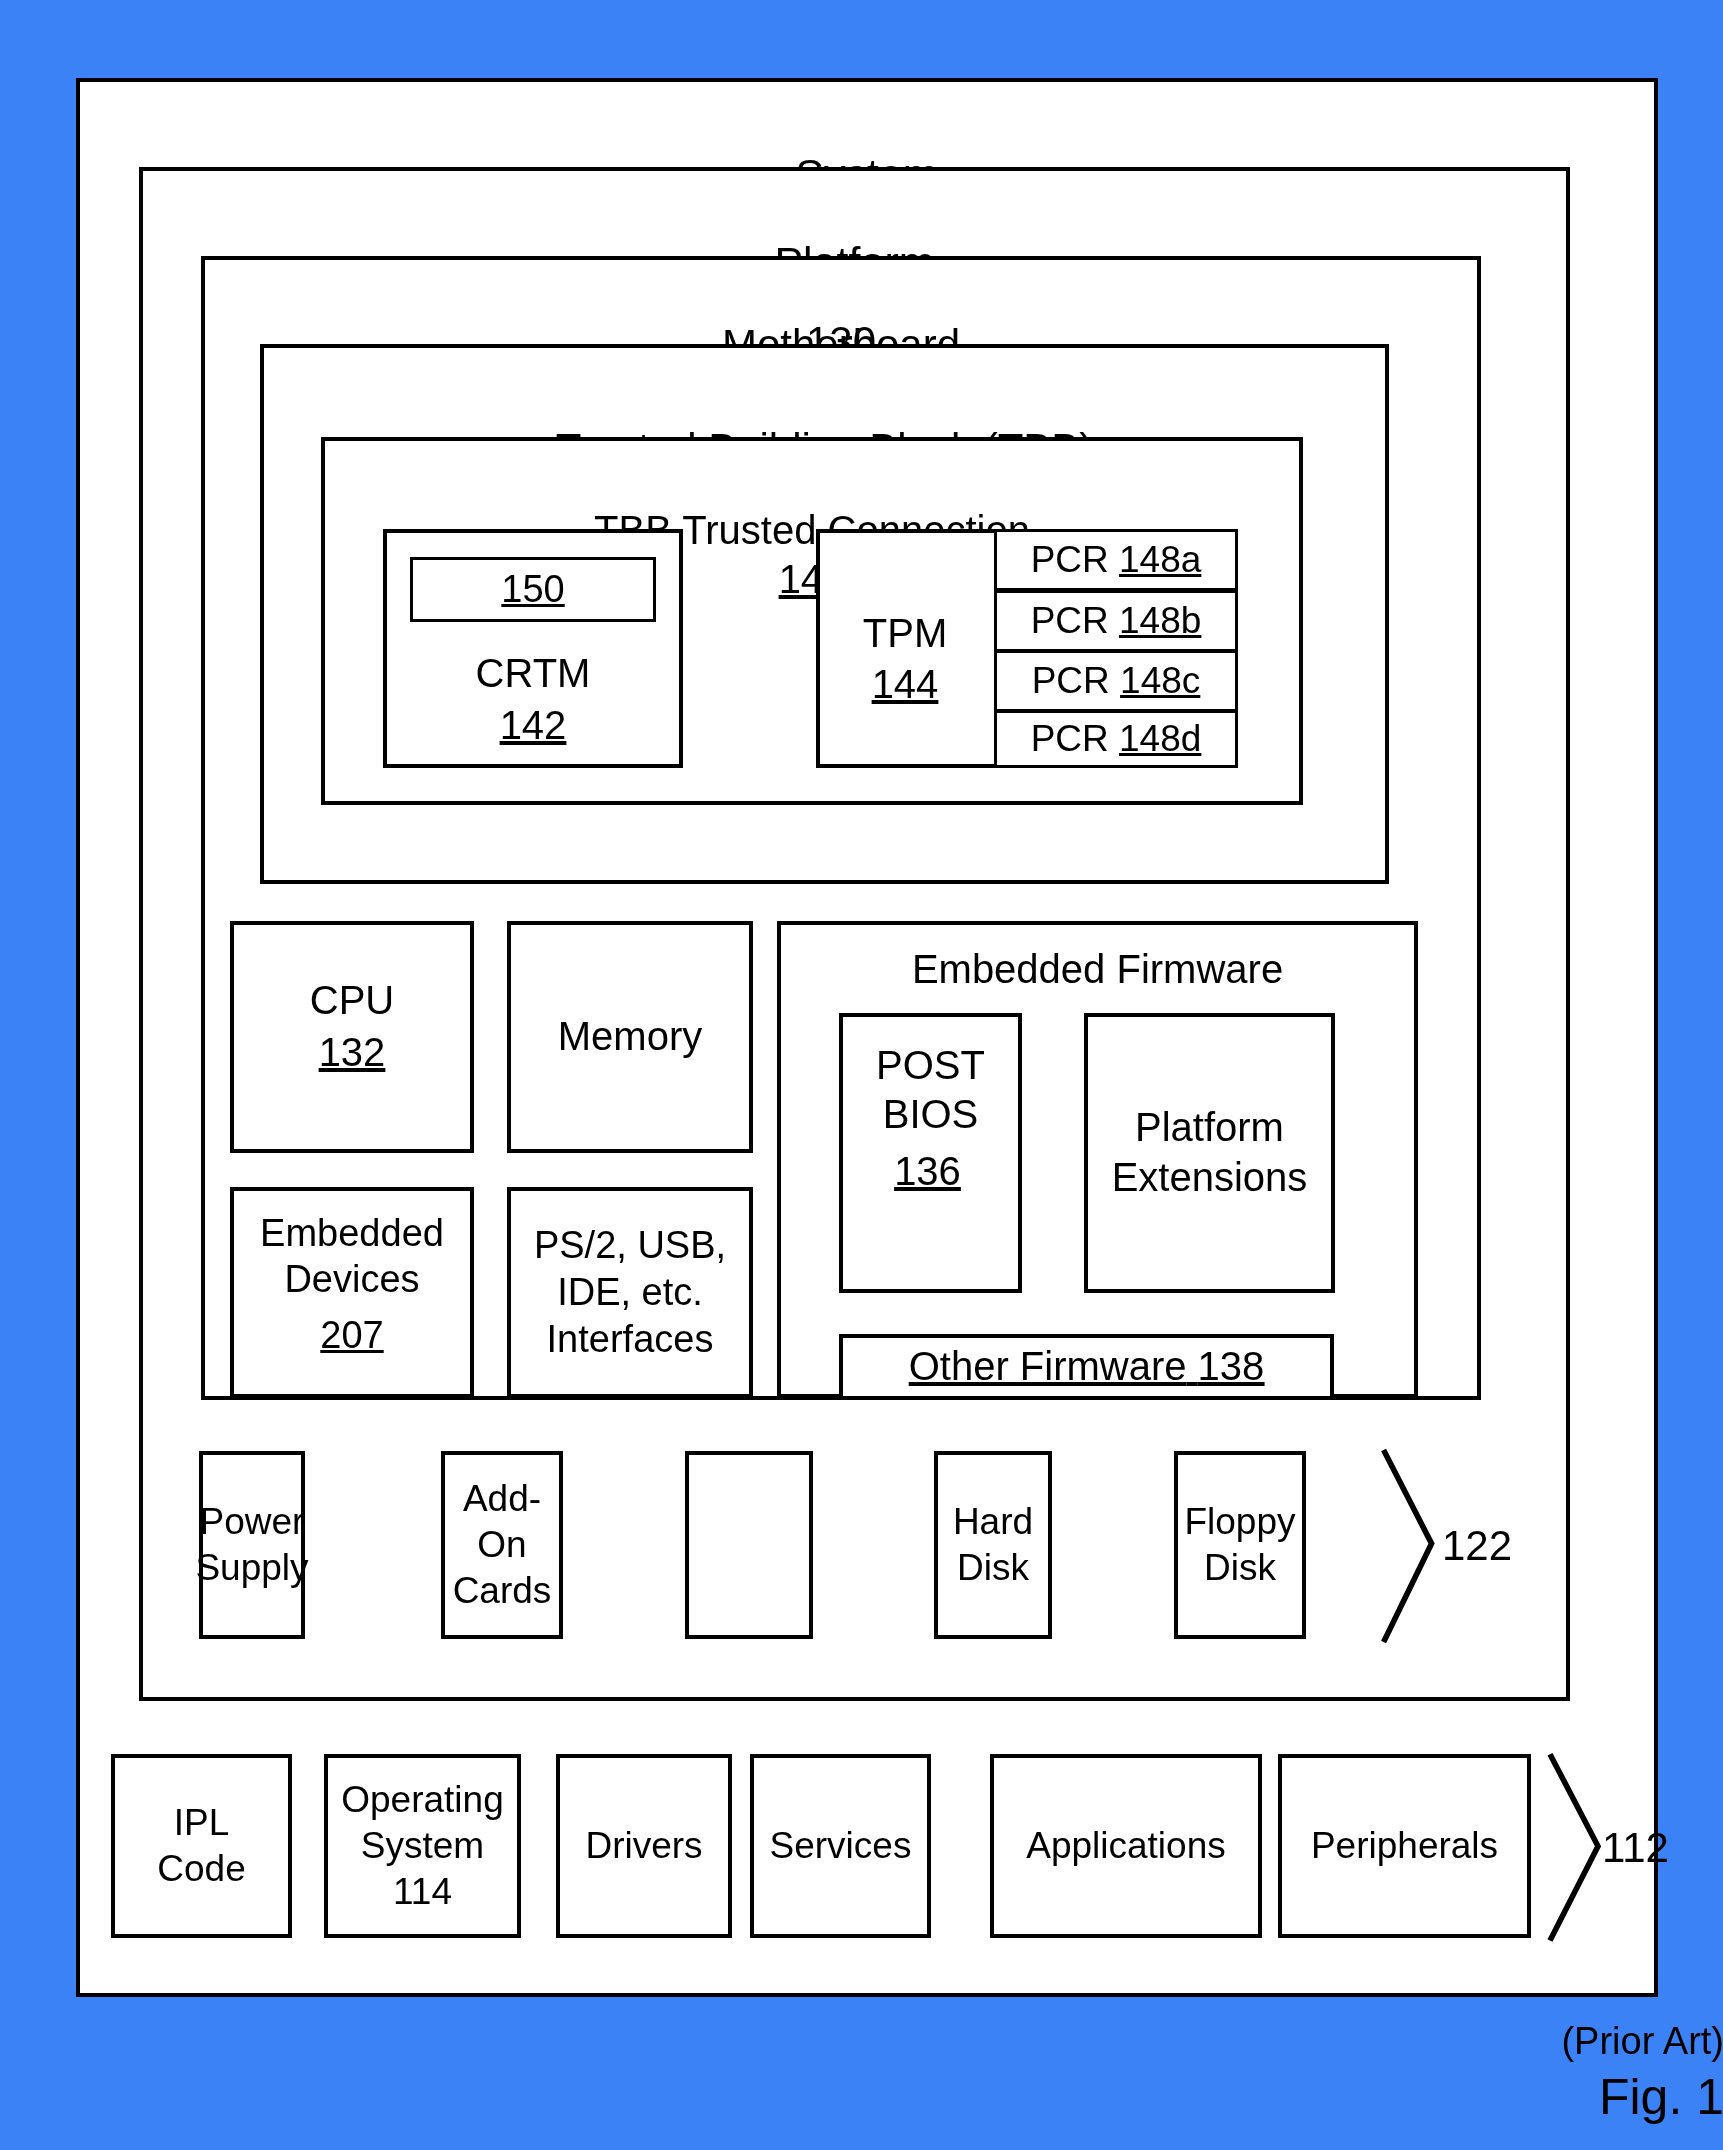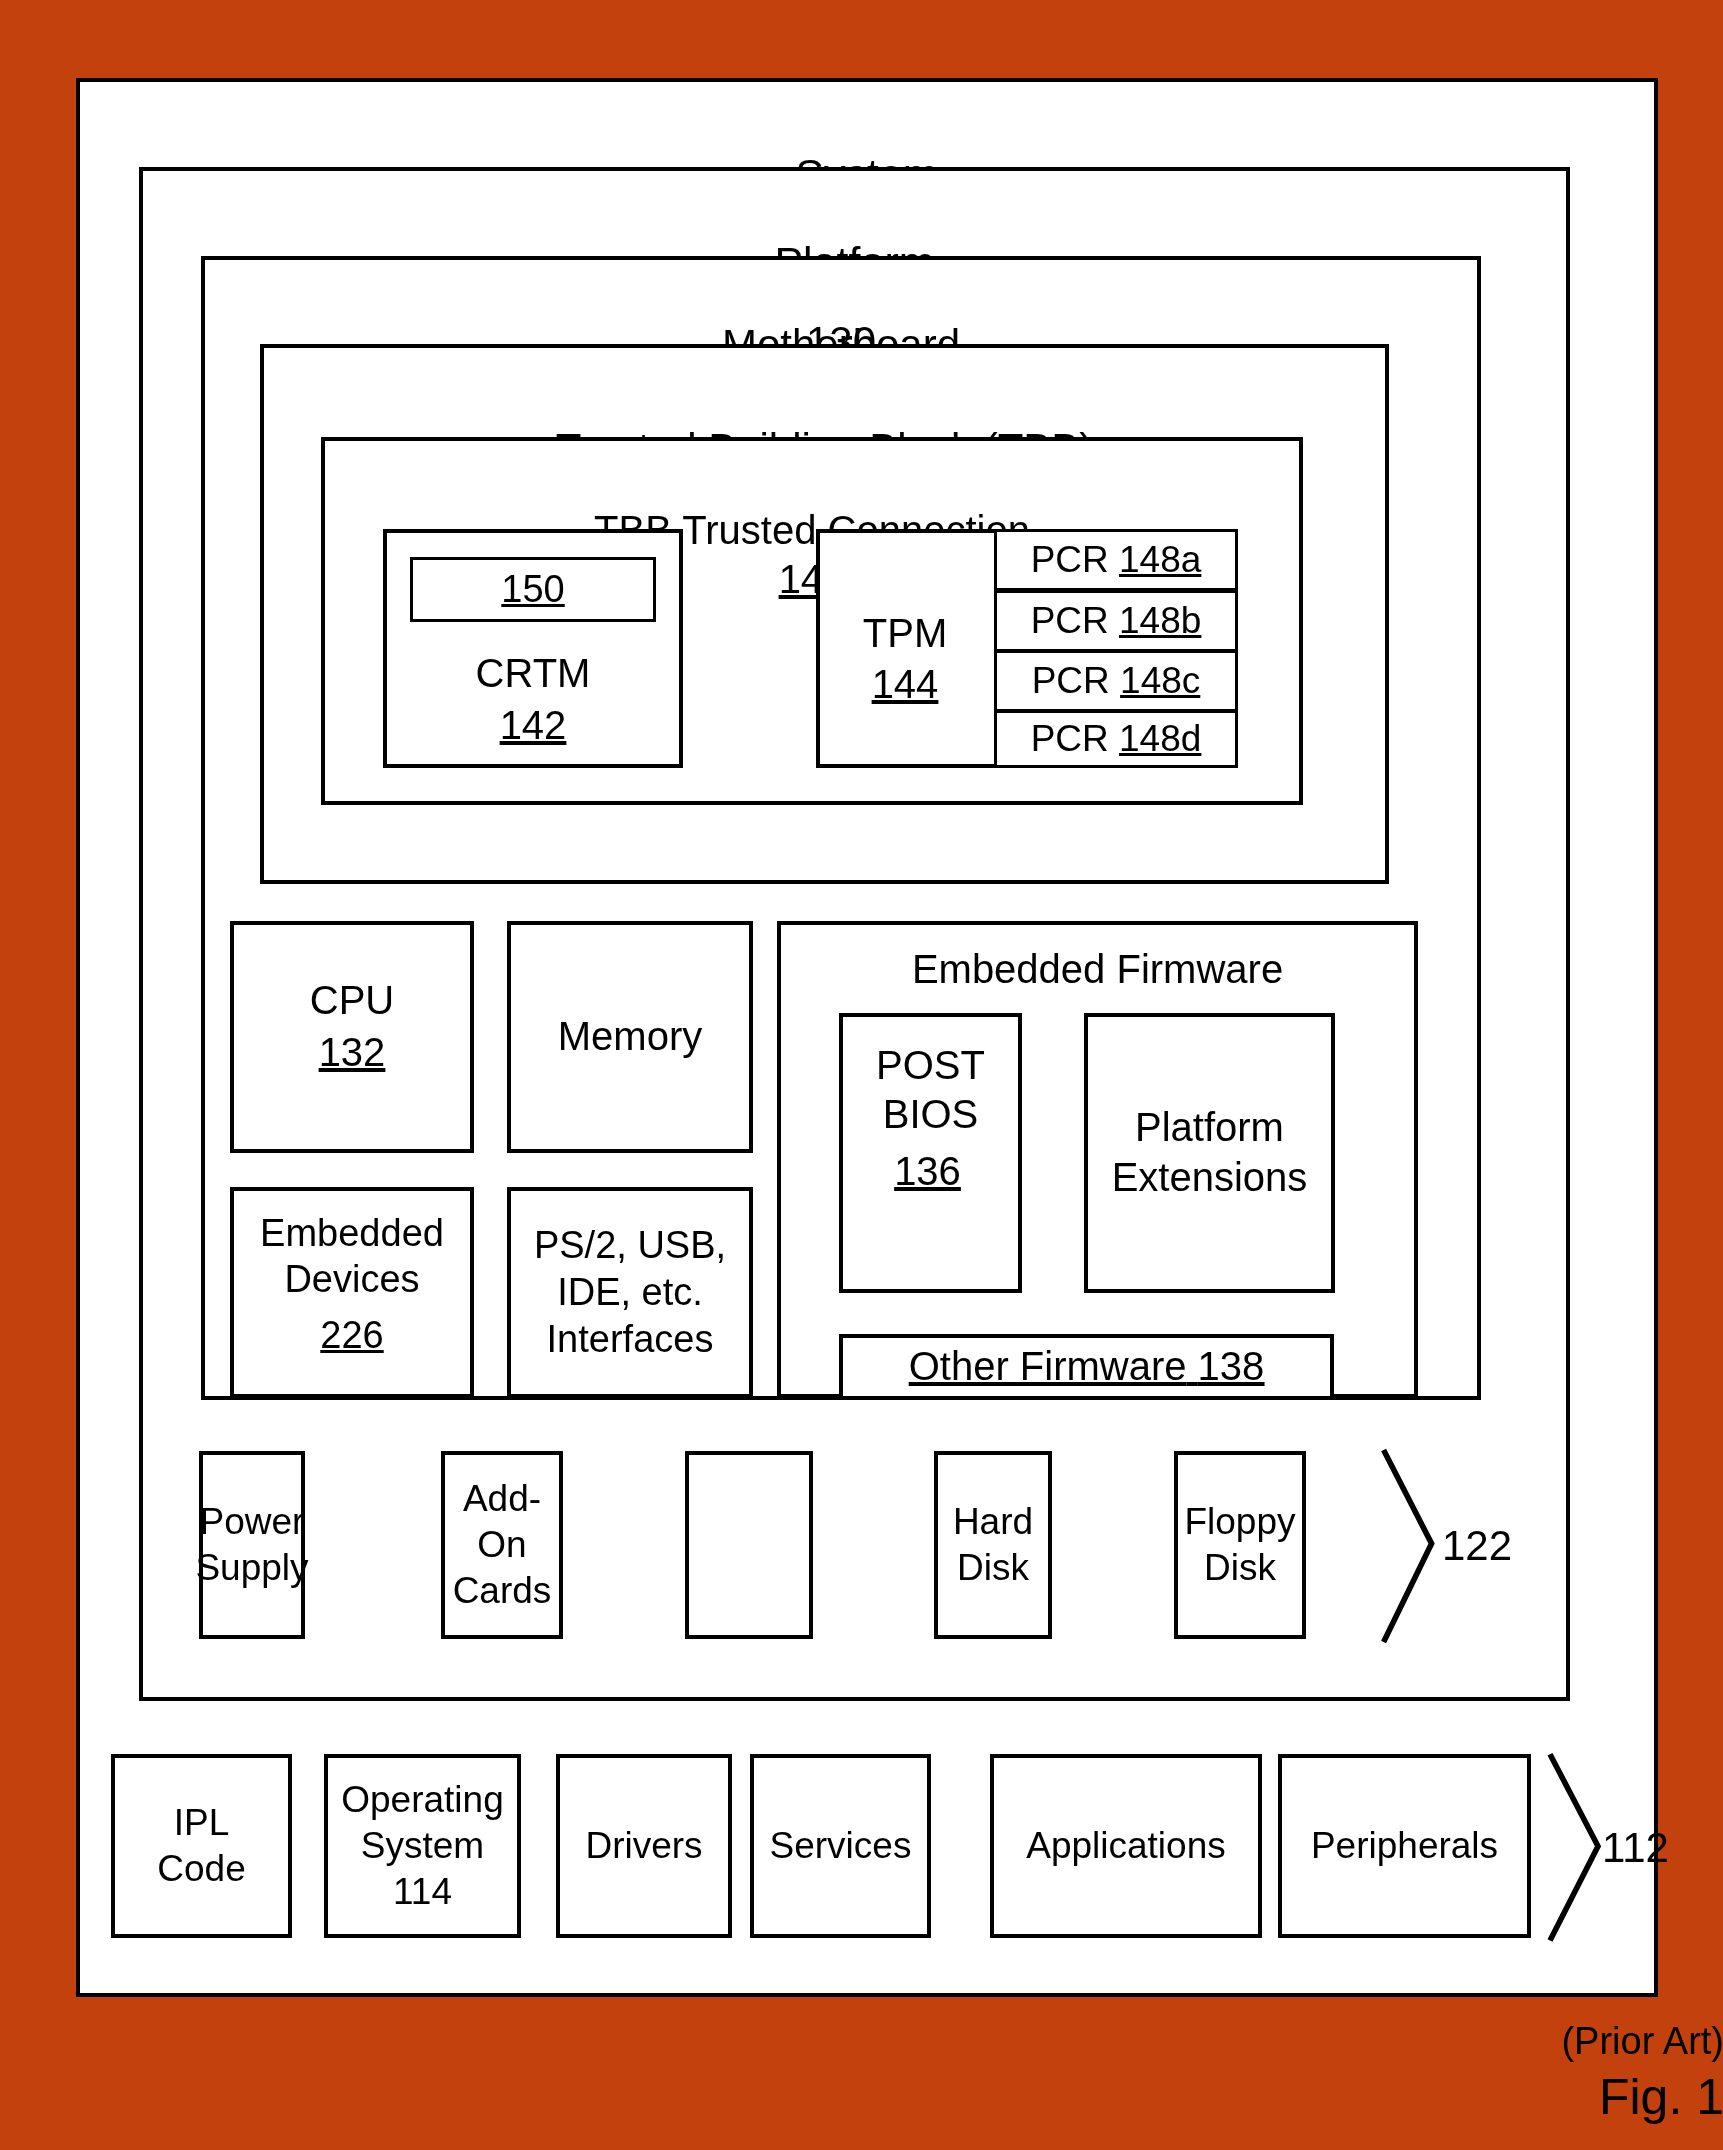--- a/index.html
+++ b/index.html
@@ -8,21 +8,21 @@
     background: #ffffff;
   }
   body {
     font-family: "Liberation Sans", sans-serif;
     color: #000000;
   }
   #page {
     position: relative;
     width: 1724px;
     height: 2151px;
-    background: #c2410c;
+    background: #3b82f6;
     overflow: hidden;
   }
   .box {
     position: absolute;
     border: 4px solid #000;
     background: #fff;
     box-sizing: border-box;
   }
   .box.thin { border-width: 3.2px; }
   .lbl {
@@ -135,21 +135,21 @@
   <div class="box" style="left:230px; top:921px; width:244px; height:232px;"></div>
   <div class="lbl f50" style="left:230px; top:976px; width:244px;">CPU</div>
   <div class="lbl f50 u" style="left:230px; top:1028px; width:244px;">132</div>
 
   <div class="box" style="left:507px; top:921px; width:246px; height:232px;"></div>
   <div class="ctr f50" style="left:507px; top:921px; width:246px; height:232px;">Memory</div>
 
   <div class="box" style="left:230px; top:1187px; width:244px; height:211px;"></div>
   <div class="lbl f48" style="left:230px; top:1210px; width:244px;">Embedded
 Devices</div>
-  <div class="lbl f48 u" style="left:230px; top:1312px; width:244px;">226</div>
+  <div class="lbl f48 u" style="left:230px; top:1312px; width:244px;">207</div>
 
   <div class="box" style="left:507px; top:1187px; width:246px; height:211px;"></div>
   <div class="ctr f48" style="left:507px; top:1187px; width:246px; height:211px;">PS/2, USB,
 IDE, etc.
 Interfaces</div>
 
   <div class="box" style="left:777px; top:921px; width:641px; height:477px;"></div>
   <div class="lbl f50" style="left:777px; top:945px; width:641px;">Embedded Firmware</div>
 
   <div class="box" style="left:839px; top:1013px; width:183px; height:280px;"></div>

